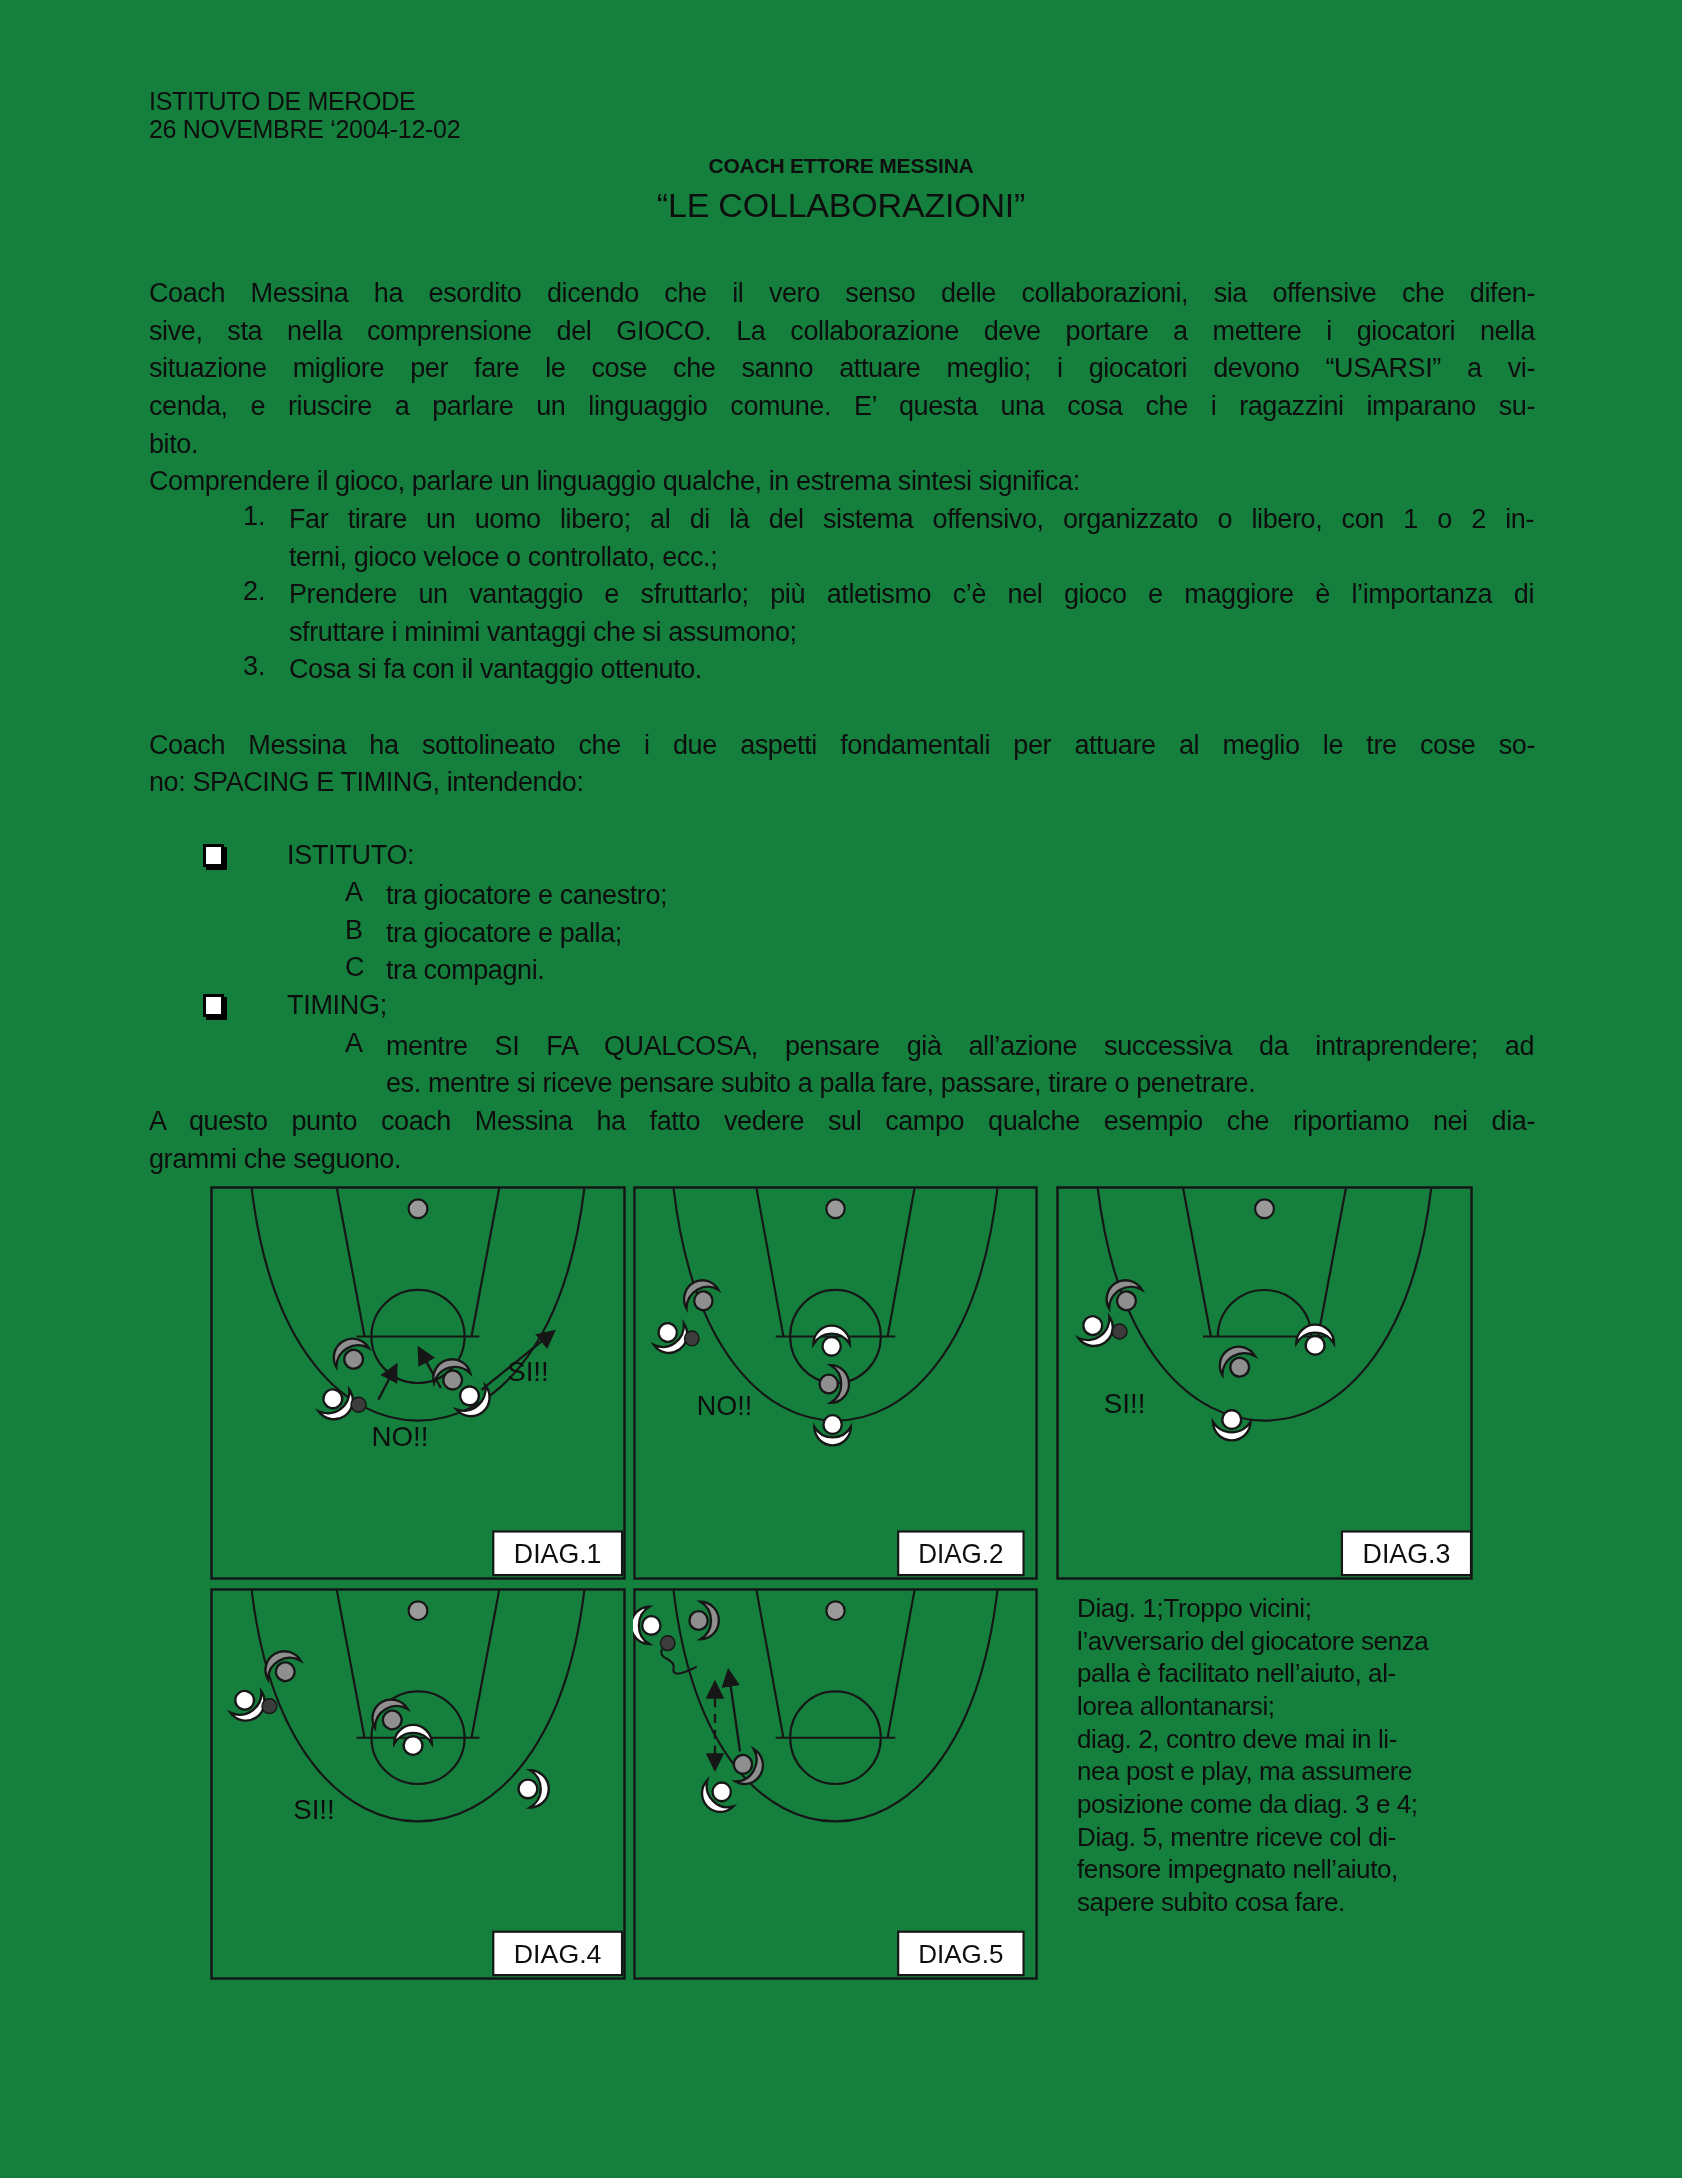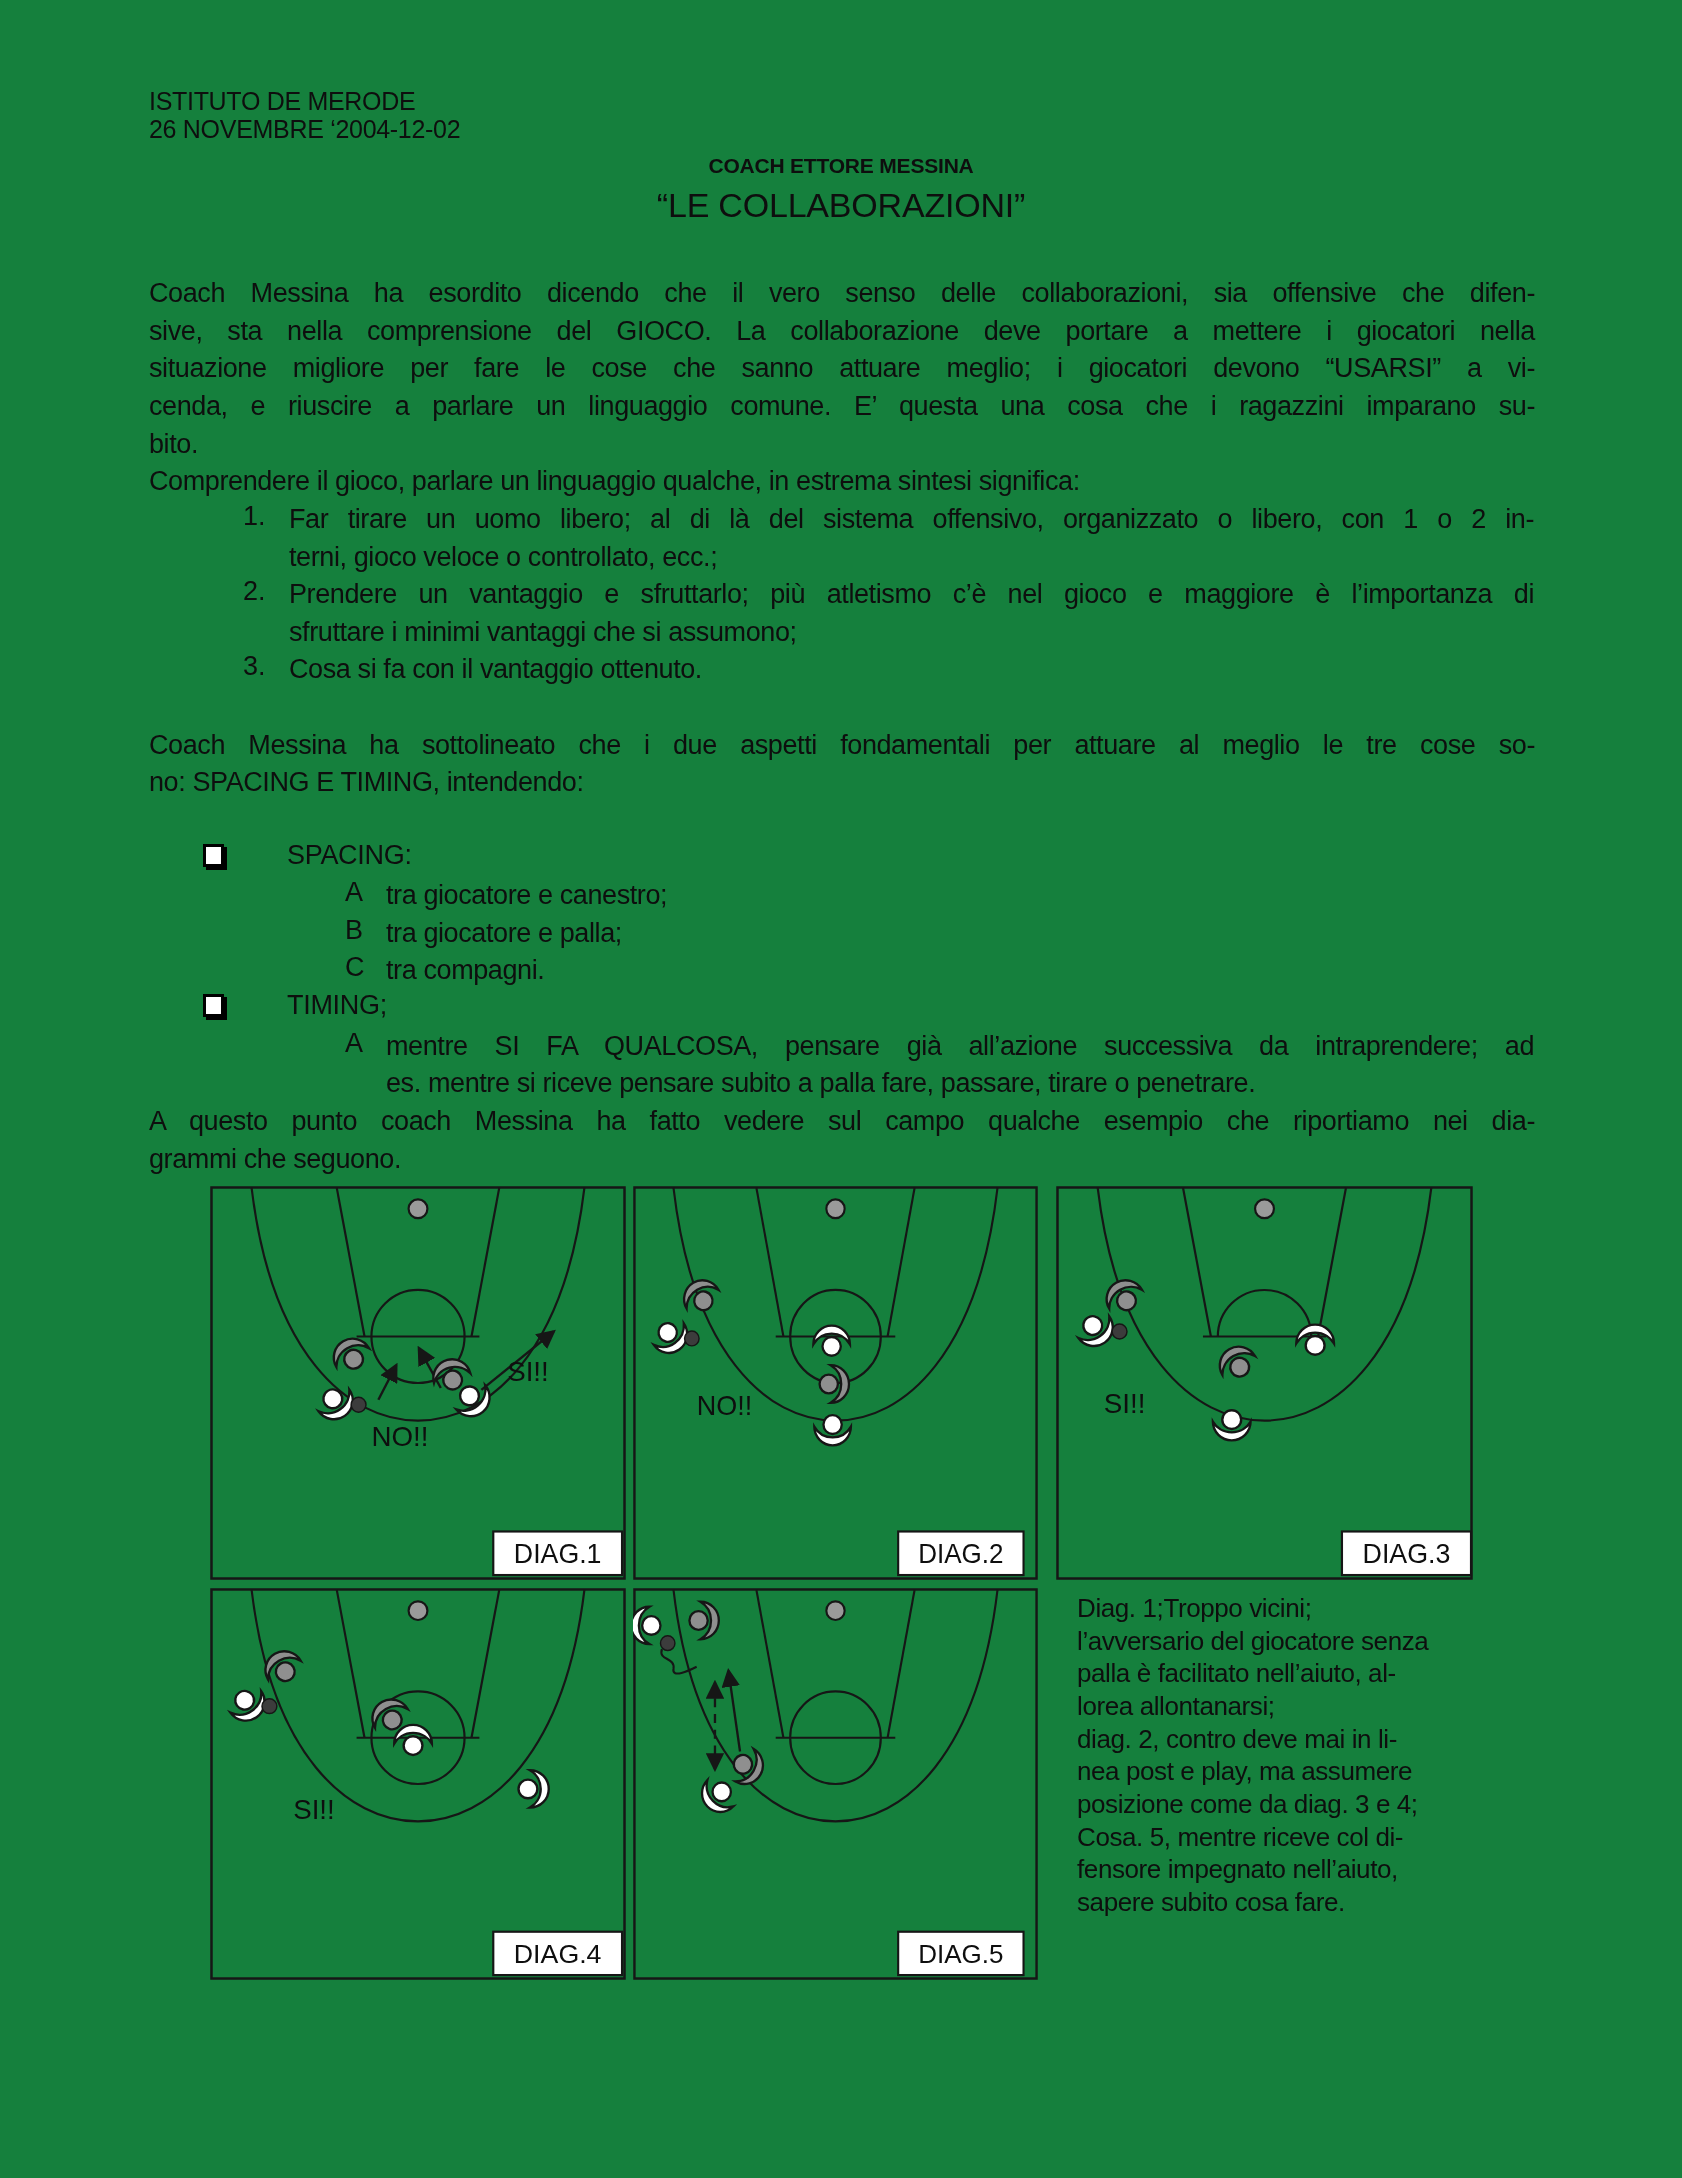--- a/index.html
+++ b/index.html
@@ -53,21 +53,21 @@
   <div class="ln li jl" style="top:576px">Prendere un vantaggio e sfruttarlo; più atletismo c’è nel gioco e maggiore è l’importanza di</div>
   <div class="ln li" style="top:614px">sfruttare i minimi vantaggi che si assumono;</div>
 
   <div class="num" style="top:651px">3.</div>
   <div class="ln li" style="top:651px">Cosa si fa con il vantaggio ottenuto.</div>
 
   <div class="ln jl" style="top:727px">Coach Messina ha sottolineato che i due aspetti fondamentali per attuare al meglio le tre cose so-</div>
   <div class="ln" style="top:764px">no: SPACING E TIMING, intendendo:</div>
 
   <div class="blb" style="top:844px"><span class="cbx"></span></div>
-  <div class="blab" style="top:840px">SPACING:</div>
+  <div class="blab" style="top:840px">ISTITUTO:</div>
   <div class="slet" style="top:877px">A</div>
   <div class="ln sln" style="top:877px">tra giocatore e canestro;</div>
   <div class="slet" style="top:915px">B</div>
   <div class="ln sln" style="top:915px">tra giocatore e palla;</div>
   <div class="slet" style="top:952px">C</div>
   <div class="ln sln" style="top:952px">tra compagni.</div>
 
   <div class="blb" style="top:994px"><span class="cbx"></span></div>
   <div class="blab" style="top:990px">TIMING;</div>
   <div class="slet" style="top:1028px">A</div>
@@ -185,18 +185,18 @@
     </svg>
   </div>
 
   <div class="note" style="top:1592px">Diag. 1;Troppo vicini;</div>
   <div class="note" style="top:1625px">l’avversario del giocatore senza</div>
   <div class="note" style="top:1657px">palla è facilitato nell’aiuto, al-</div>
   <div class="note" style="top:1690px">lorea allontanarsi;</div>
   <div class="note" style="top:1723px">diag. 2, contro deve mai in li-</div>
   <div class="note" style="top:1755px">nea post e play, ma assumere</div>
   <div class="note" style="top:1788px">posizione come da diag. 3 e 4;</div>
-  <div class="note" style="top:1821px">Cosa. 5, mentre riceve col di-</div>
+  <div class="note" style="top:1821px">Diag. 5, mentre riceve col di-</div>
   <div class="note" style="top:1853px">fensore impegnato nell’aiuto,</div>
   <div class="note" style="top:1886px">sapere subito cosa fare.</div>
 
 </div>
 
 
 </body></html>

